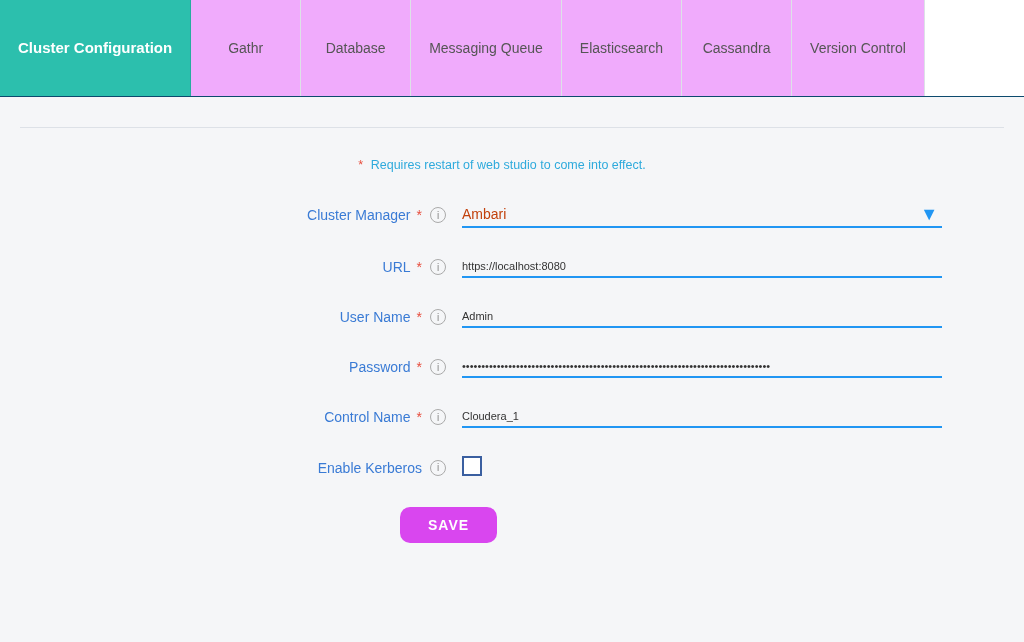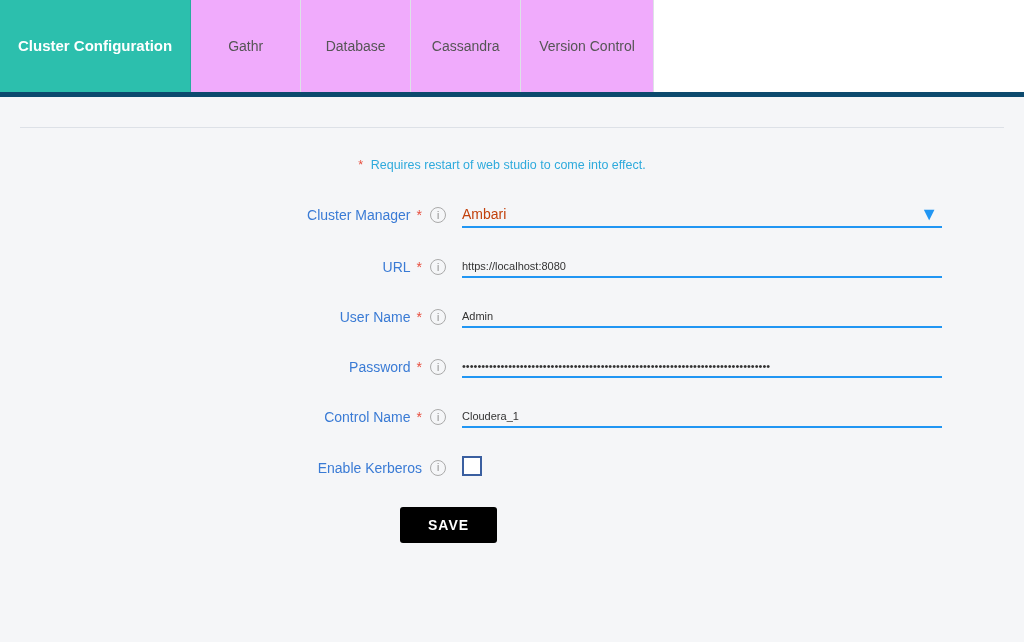--- a/index.html
+++ b/index.html
@@ -8,21 +8,21 @@
       background: #f5f6f8;
       color: #333;
       font-size: 14px;
     }
 
     
     .tab-bar {
       display: flex;
       flex-direction: row;
       background: #fff;
-      border-bottom: 5px solid #0c4a6e;
+      border-bottom: 1px solid #0c4a6e;
       height: 97px;
       align-items: stretch;
     }
 
     .tab-item {
       display: flex;
       align-items: center;
       justify-content: center;
       padding: 10px 18px;
       min-width: 110px;
@@ -177,40 +177,42 @@
     }
 
     
     .save-btn-row {
       display: flex;
       padding-left: 380px;
       margin-top: 20px;
     }
 
     .save-btn {
-      background: #000000;
+      background: #d946ef;
       color: #fff;
       border: none;
       padding: 10px 28px;
       font-size: 14px;
       font-weight: 600;
       letter-spacing: 1px;
       cursor: pointer;
-      border-radius: 3px;
+      border-radius: 10px;
       transition: background 0.2s;
     }
   </style>
 </head>
 <body>
 
 <div class="tab-bar">
 
 <div class="tab-item">Cluster Configuration</div>
     <div class="tab-item">Gathr</div>
     <div class="tab-item">Database</div>
+    <div class="tab-item">Messaging Queue</div>
+    <div class="tab-item">Elasticsearch</div>
     <div class="tab-item">Cassandra</div>
     <div class="tab-item">Version Control</div>
   </div>
 
 <div class="main-content">
   <hr class="divider">
 
   <div class="notice">
     <span class="asterisk">*</span>
     <span class="notice-text">Requires restart of web studio to come into effect.</span>

